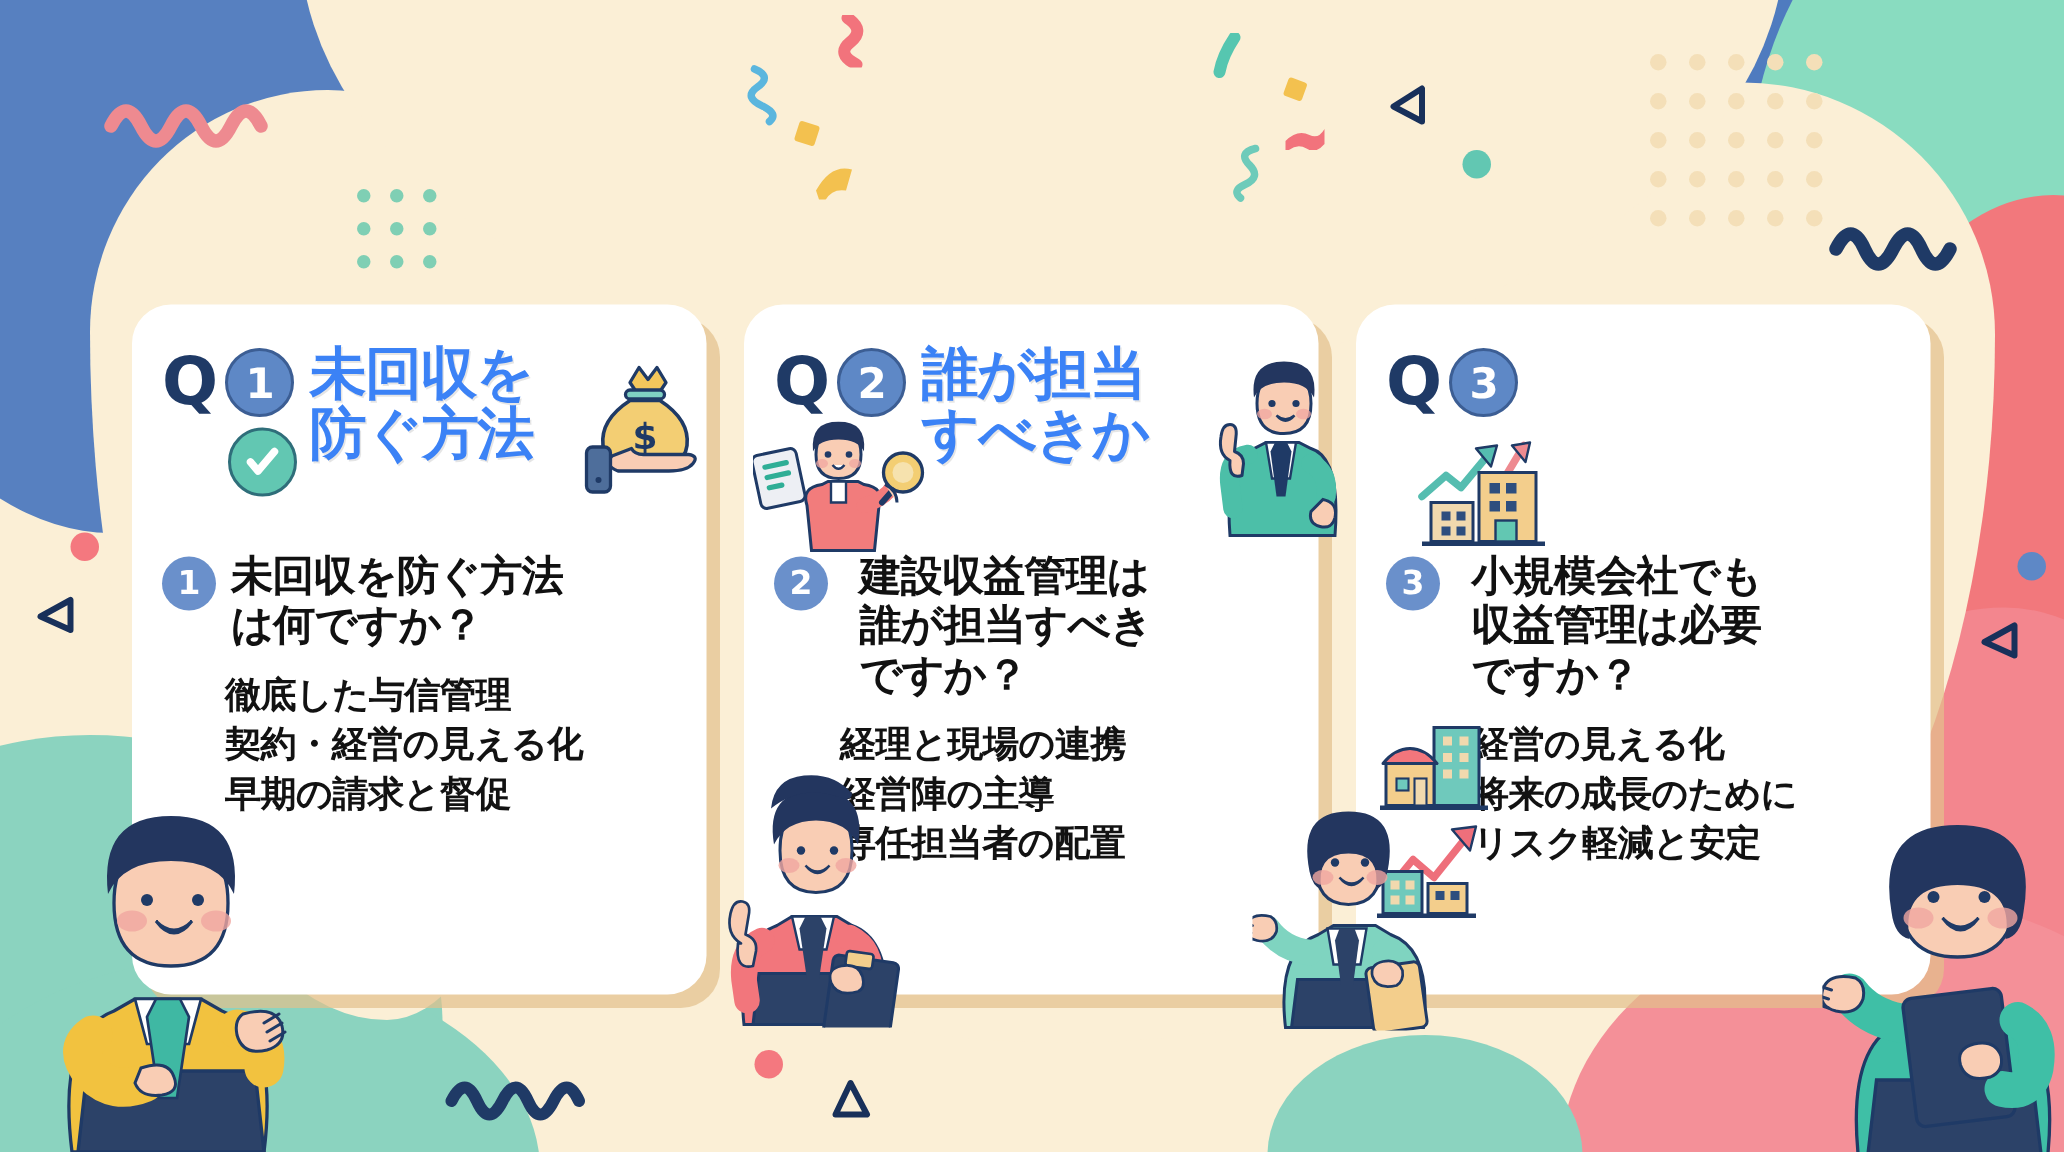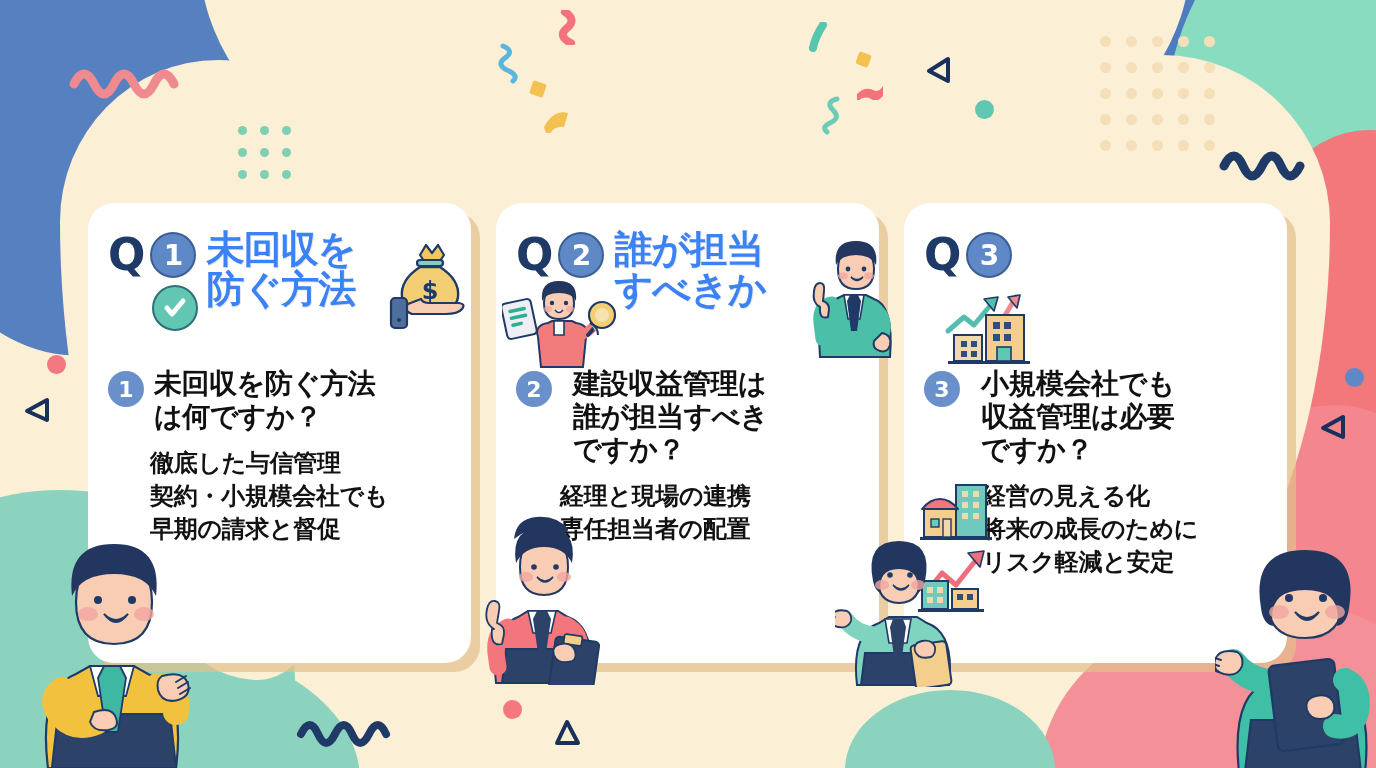--- a/index.html
+++ b/index.html
@@ -406,21 +406,21 @@
         </span>
       </div>
 
       <div class="qa-block">
         <span class="numbadge">1</span>
         <span class="question">未回収を防ぐ方法
 は何ですか？</span>
       </div>
       <div class="answers">
         <div>徹底した与信管理</div>
-        <div>契約・小規模会社でも</div>
+        <div>契約・経営の見える化</div>
         <div>早期の請求と督促</div>
       </div>
     </div>
 
     <div class="card card-2">
       <div class="card-head">
         <span class="qmark">Q</span>
         <span class="qbadge">2</span>
         <span class="head-title">誰が担当
 すべきか</span>
@@ -471,20 +471,21 @@
       </div>
 
       <div class="qa-block">
         <span class="numbadge">2</span>
         <span class="question">建設収益管理は
 誰が担当すべき
 ですか？</span>
       </div>
       <div class="answers">
         <div>経理と現場の連携</div>
+        <div>経営陣の主導</div>
         <div>専任担当者の配置</div>
       </div>
     </div>
 
     <div class="card card-3">
       <div class="card-head">
         <span class="qmark">Q</span>
         <span class="qbadge">3</span>
 
         <span class="head-art" style="left:18px; top:58px;">

